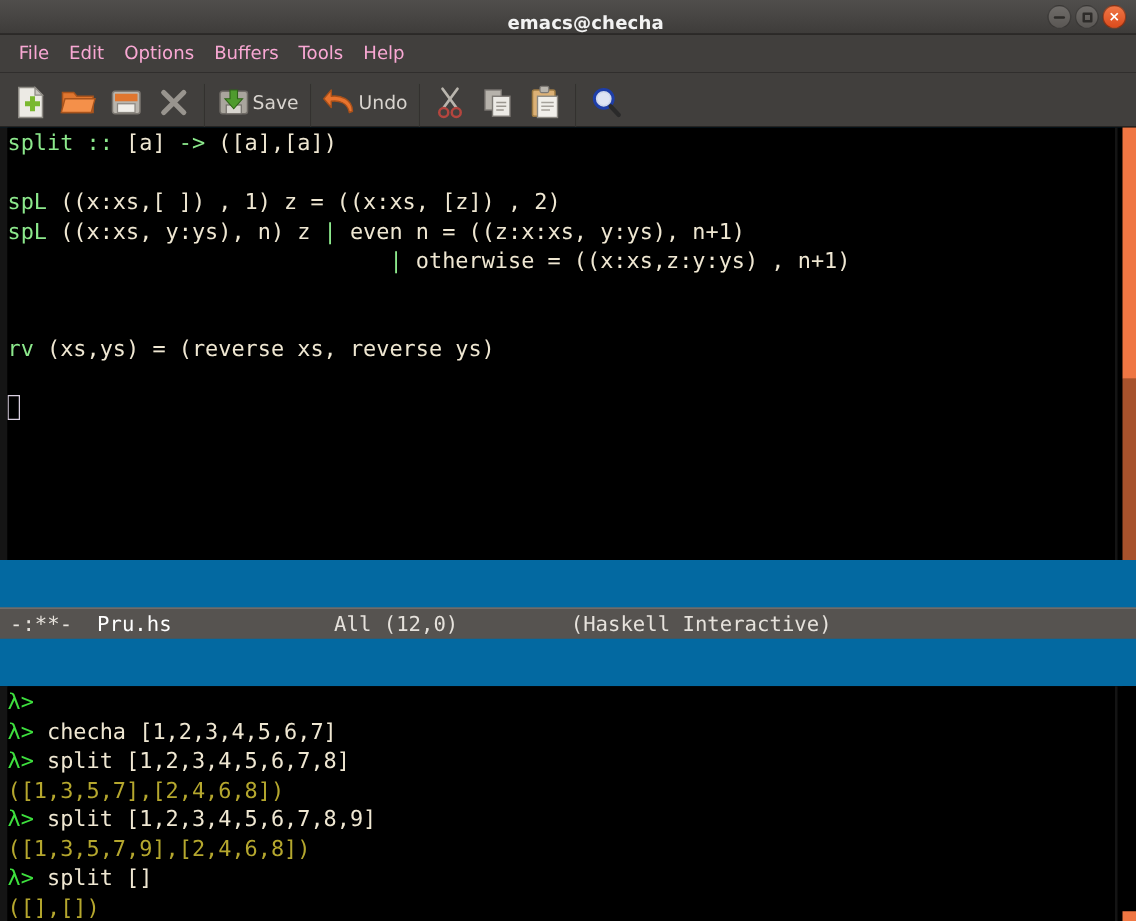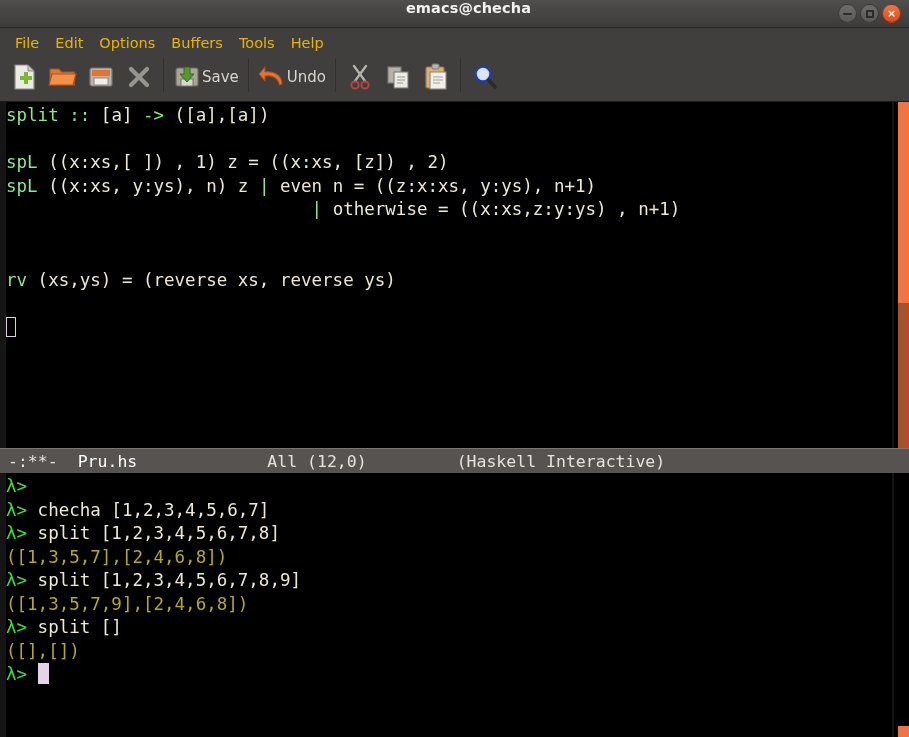--- a/index.html
+++ b/index.html
@@ -16,21 +16,21 @@
     display: flex; flex-direction: column;
     background: #000;
   }
 
   
   .titlebar {
     height: 28px; flex: 0 0 28px;
     background: linear-gradient(to bottom, #504e4c 0%, #3e3c3a 100%);
     border-bottom: 1px solid #2b2927;
     position: relative;
-    display: flex; align-items: flex-start; justify-content: center; padding-left: 28px;
+    display: flex; align-items: flex-end; justify-content: center; padding-left: 28px;
   }
   .titlebar-title {
     font-size: 14.5px; font-weight: bold;
     color: #f2f2f2;
     letter-spacing: 0.1px;
     font-family: "DejaVu Sans", sans-serif;
   }
   .wincontrols {
     position: absolute; right: 8px; top: 0; bottom: 0;
     display: flex; align-items: center; gap: 3px;
@@ -55,30 +55,30 @@
   .wglyph-max { display:block; width:8px; height:8px; border:2px solid #2d2b29; border-radius:1px; }
 
   
   .menubar {
     height: 30px; flex: 0 0 30px;
     background: #413f3d;
     display: flex; align-items: center;
     padding-left: 8px; gap: 2px;
   }
   .menuitem {
-    font-size: 14.5px; color: #eab308;
+    font-size: 14.5px; color: #f9a8d4;
     padding: 2px 7px; cursor: pointer;
     font-family: "DejaVu Sans", sans-serif;
   }
 
   
   .toolbar {
     height: 44px; flex: 0 0 44px;
     background: #413f3d;
-    display: flex; align-items: flex-start;
+    display: flex; align-items: flex-end;
     padding-left: 6px;
     border-bottom: 1px solid #1d1b19;
   }
   .tbtn {
     height: 38px; min-width: 38px;
     display: flex; align-items: center; justify-content: center;
     gap: 1px; cursor: pointer; padding: 0 4px;
   }
   .tsep {
     width: 1px; height: 34px; margin: 0 5px;
@@ -89,20 +89,21 @@
     font-family: "DejaVu Sans", sans-serif;
   }
 
   
   .frame {
     flex: 1 1 auto;
     position: relative;
     background: #0369a1;
     display: flex; flex-direction: column;
     min-height: 0;
+    gap: 38px;
   }
   .window {
     position: relative;
     display: flex;
     min-height: 0;
     background: #000;
   }
   .win-code { height: 346px; flex: 0 0 346px; }
   .win-repl { flex: 1 1 auto; }
 

